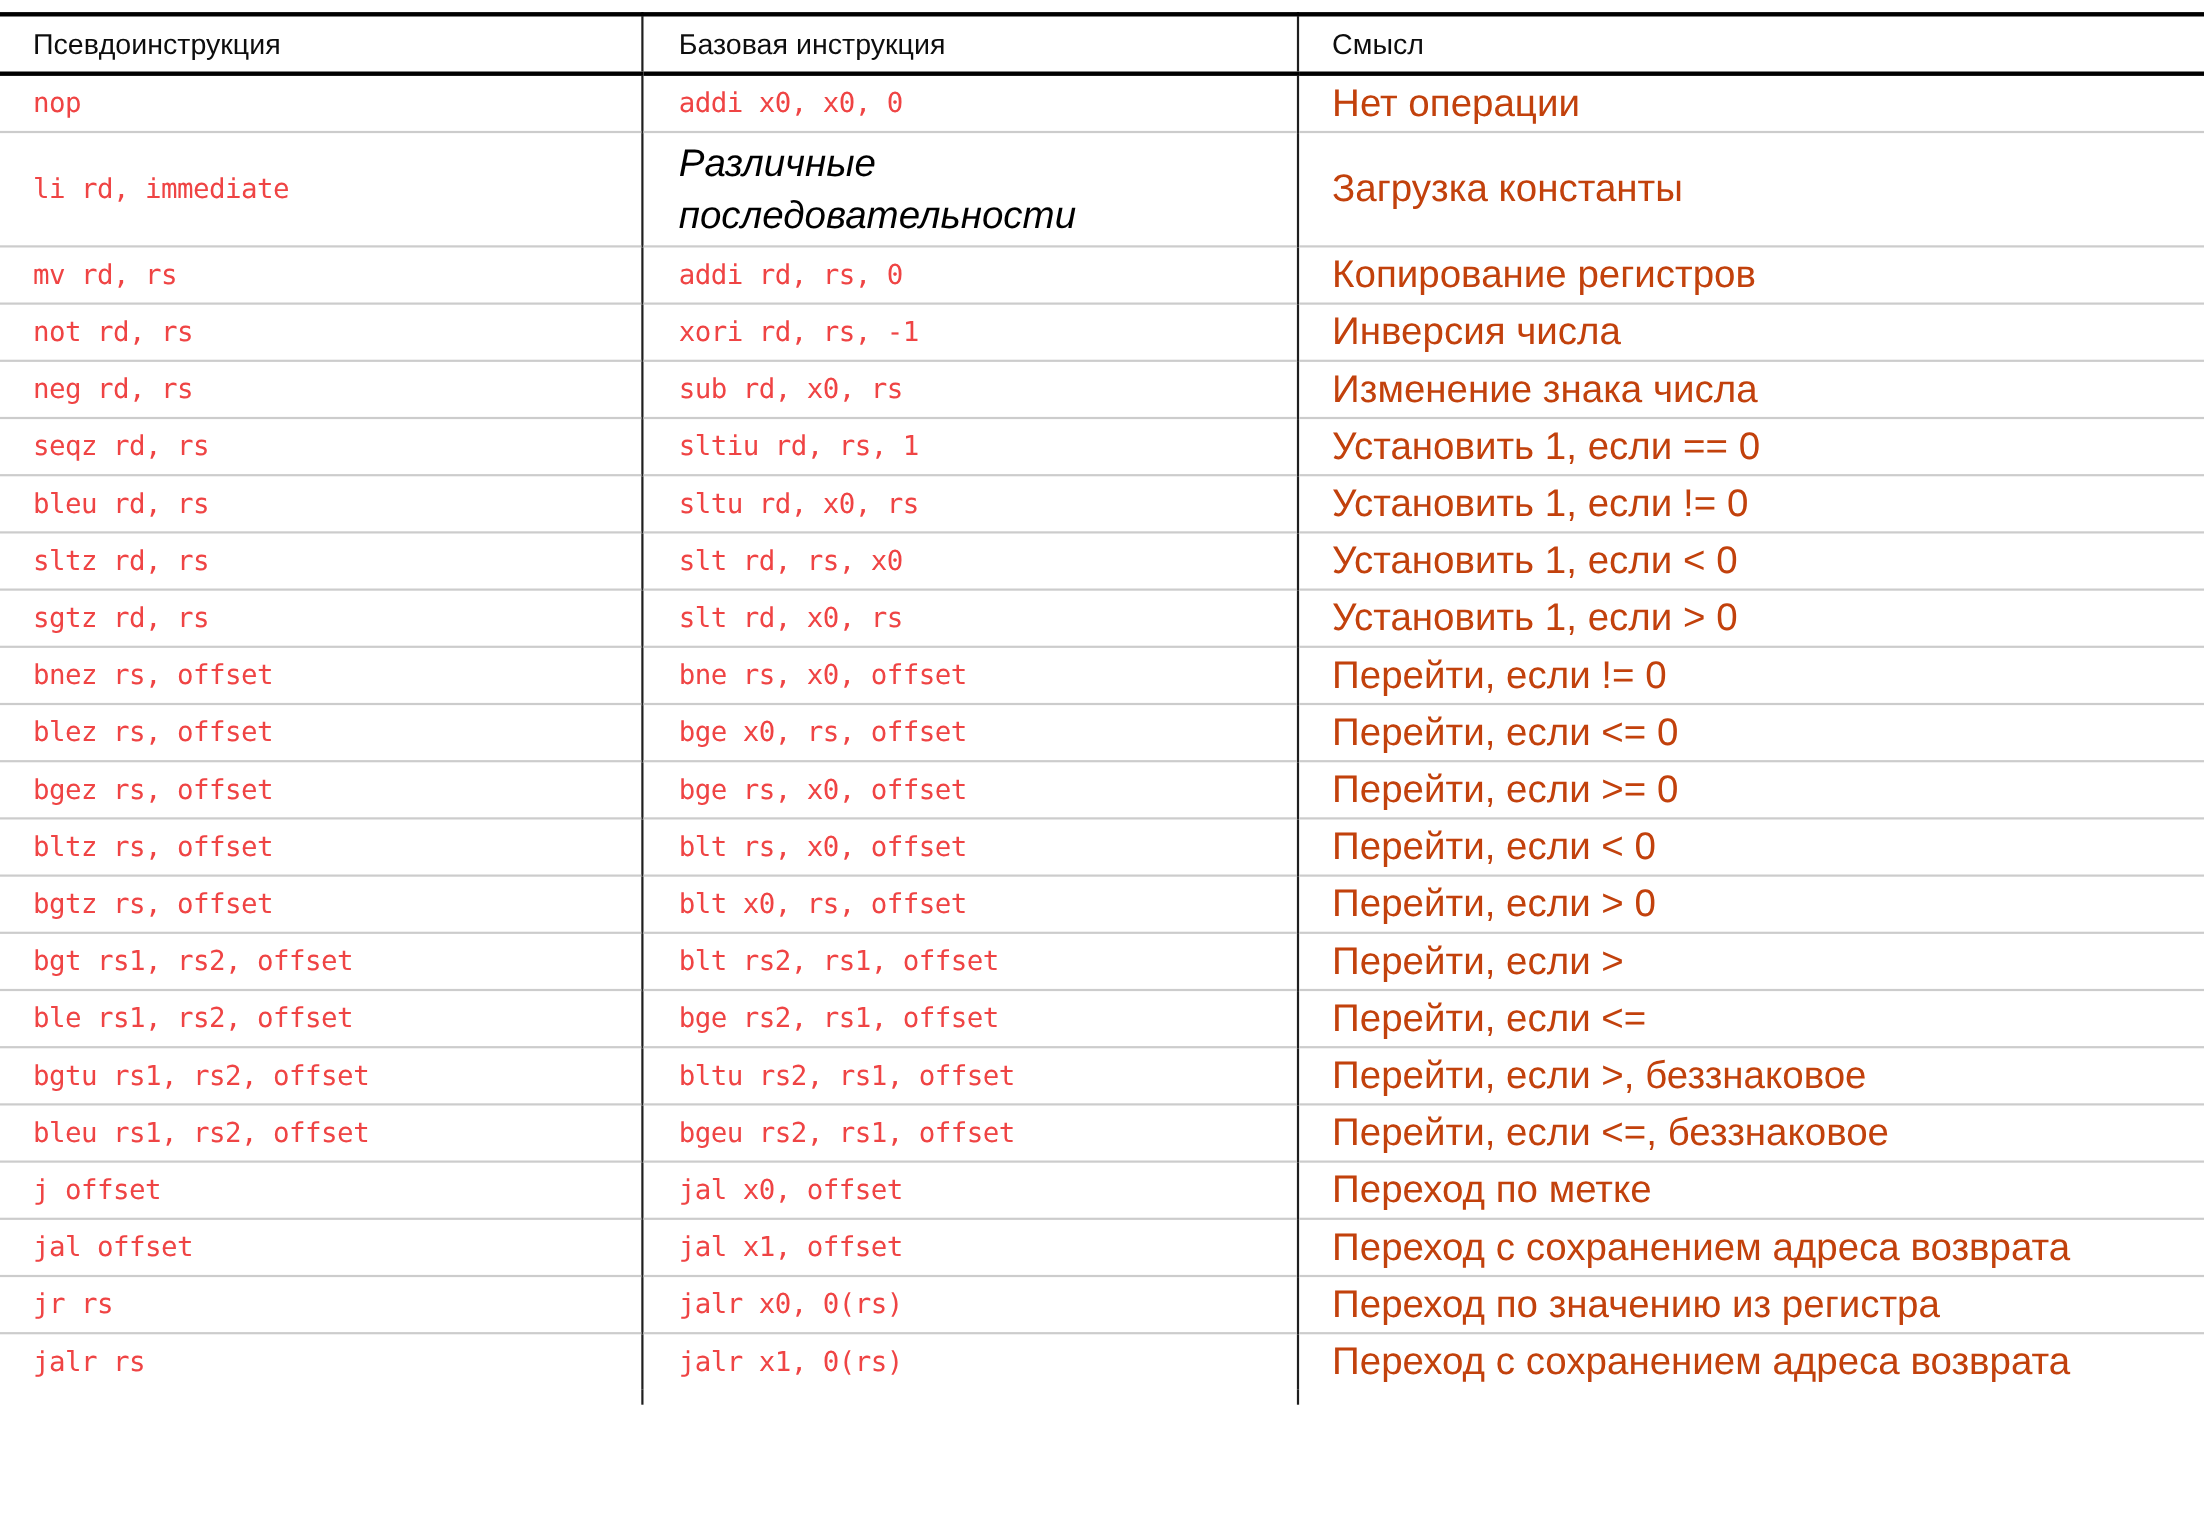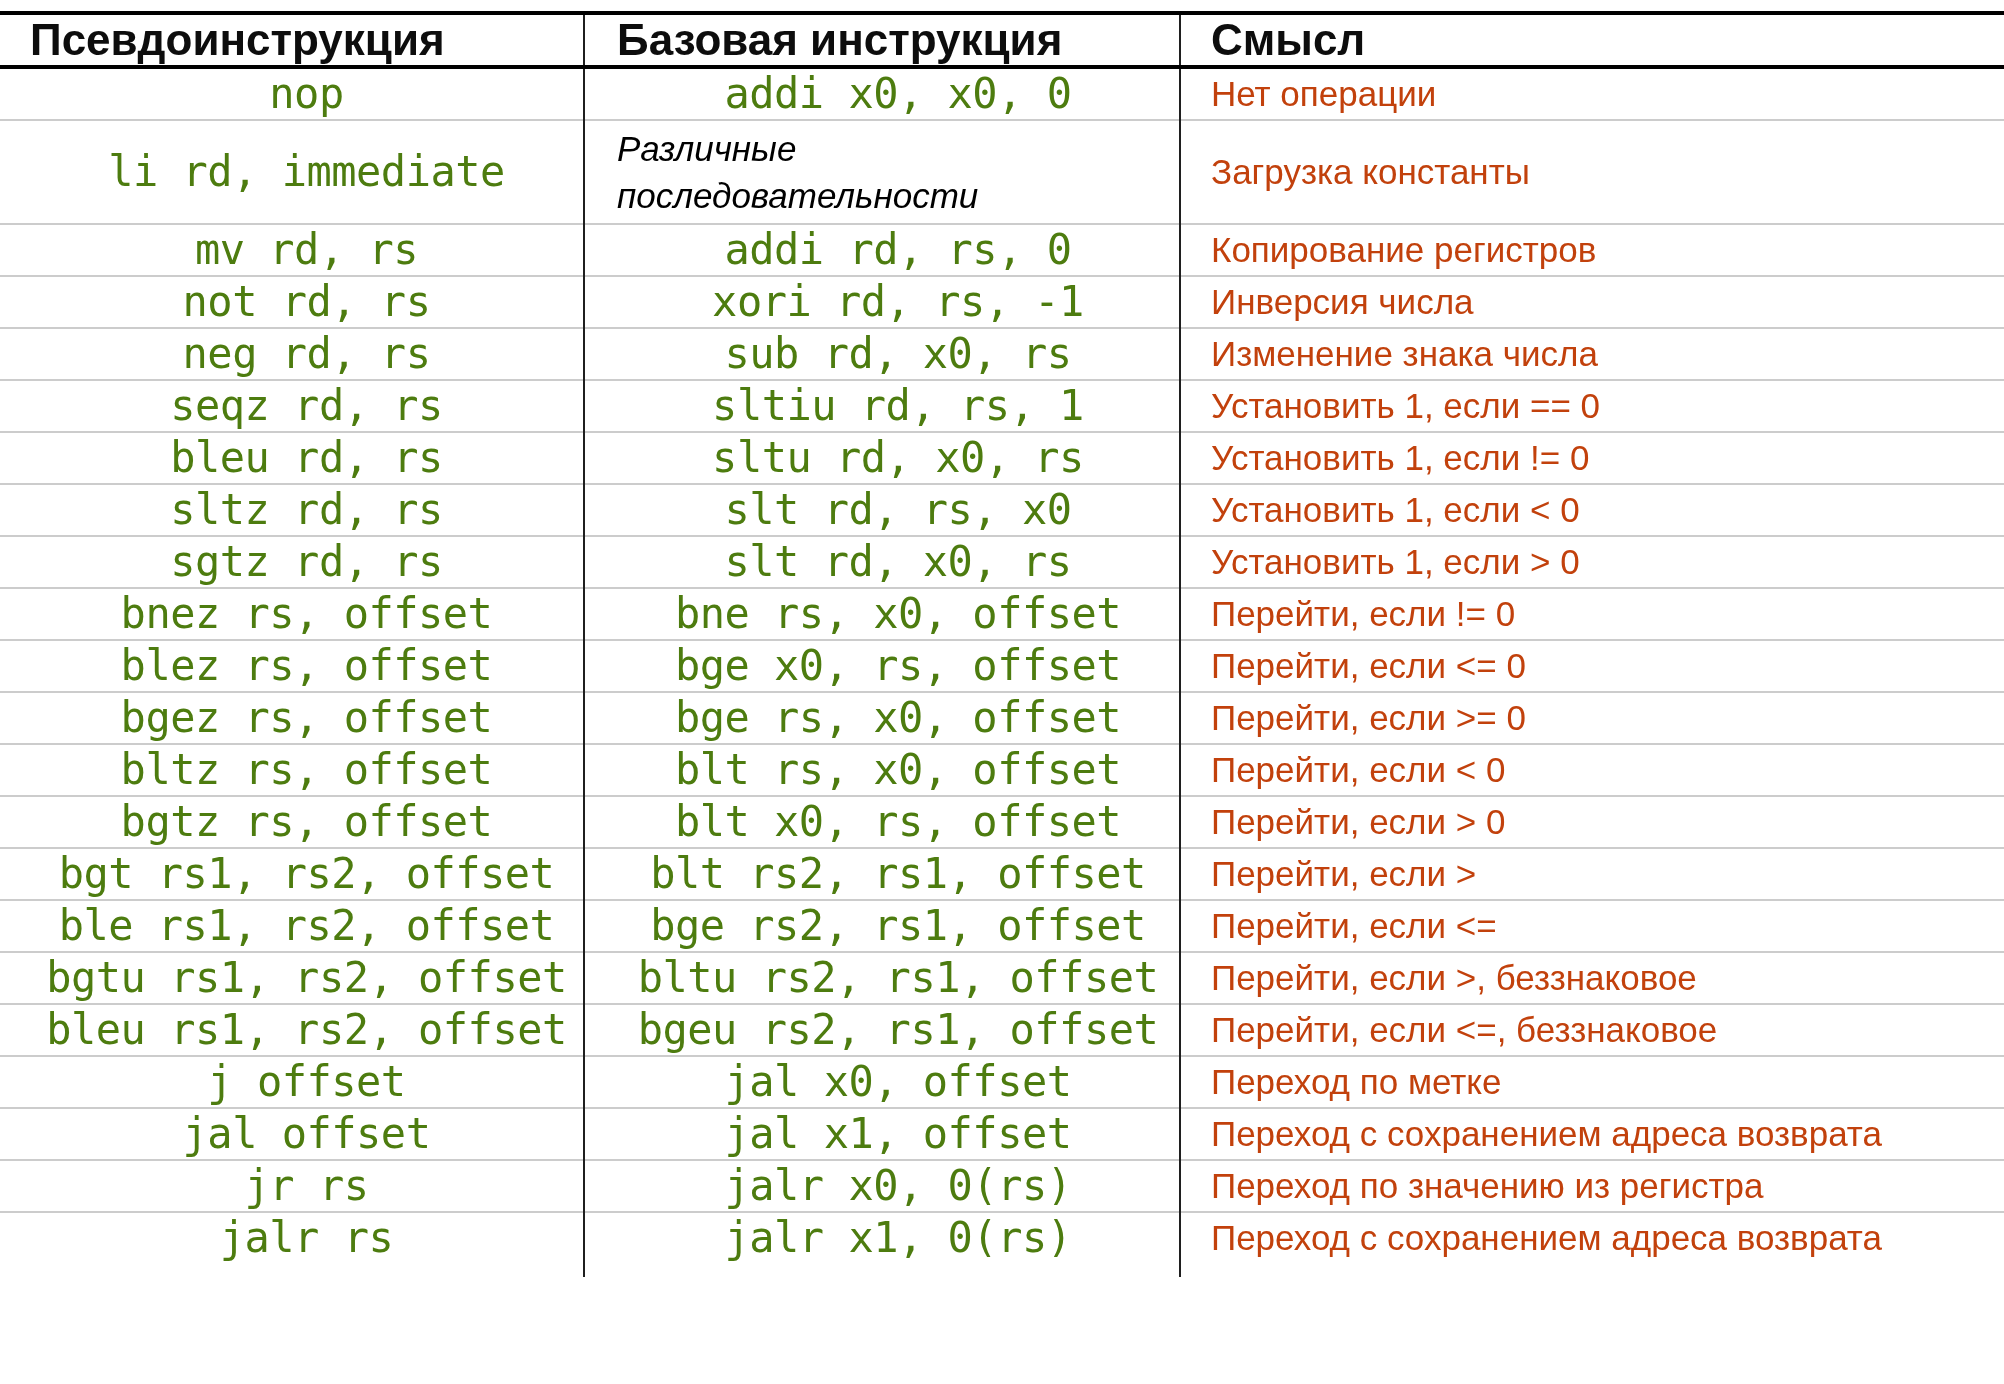--- a/index.html
+++ b/index.html
@@ -14,36 +14,36 @@
     font-family:"Liberation Sans",sans-serif;color:var(--text);
   }
   .table-wrap{padding-top:11px;}
   table{
     border-collapse:collapse;table-layout:fixed;width:2004px;
     border-top:4px solid var(--border-strong);
   }
   col.c1{width:584px;} col.c2{width:596px;} col.c3{width:824px;}
   th{
     height:50px;vertical-align:middle;text-align:left;
-    font-size:44px;font-weight:bold;color:var(--text);
+    font-size:26px;font-weight:normal;color:var(--text);
     border-bottom:4px solid var(--border-strong);
     padding:0;
   }
   td{
     height:50px;vertical-align:middle;text-align:left;
     padding:0;font-size:35px;line-height:1.1;
   }
   tr.tall td{height:102px;}
   th:nth-child(1),td:nth-child(1){padding-left:30px;border-right:2px solid var(--divider);}
   th:nth-child(2),td:nth-child(2){padding-left:32px;border-right:2px solid var(--divider);}
   th:nth-child(3),td:nth-child(3){padding-left:30px;}
   tbody tr + tr td{border-top:2px solid var(--row-sep);}
   td.mono{
     font-family:"DejaVu Sans Mono",monospace;
-    font-size:42px;letter-spacing:-0.5px;color:#4d7c0f;text-align:center;
+    font-size:25px;letter-spacing:-0.5px;color:#ef4444;
   }
   td.base-italic{
     font-family:"Liberation Sans",sans-serif;
     font-style:italic;font-size:35px;line-height:1.35;
     white-space:pre-line;color:#000;
   }
   td.sans{font-family:"Liberation Sans",sans-serif;font-size:35px;color:#c2410c;}
   tr.spacer-row td{height:14px;border-top:none !important;}
 </style>
 </head>

